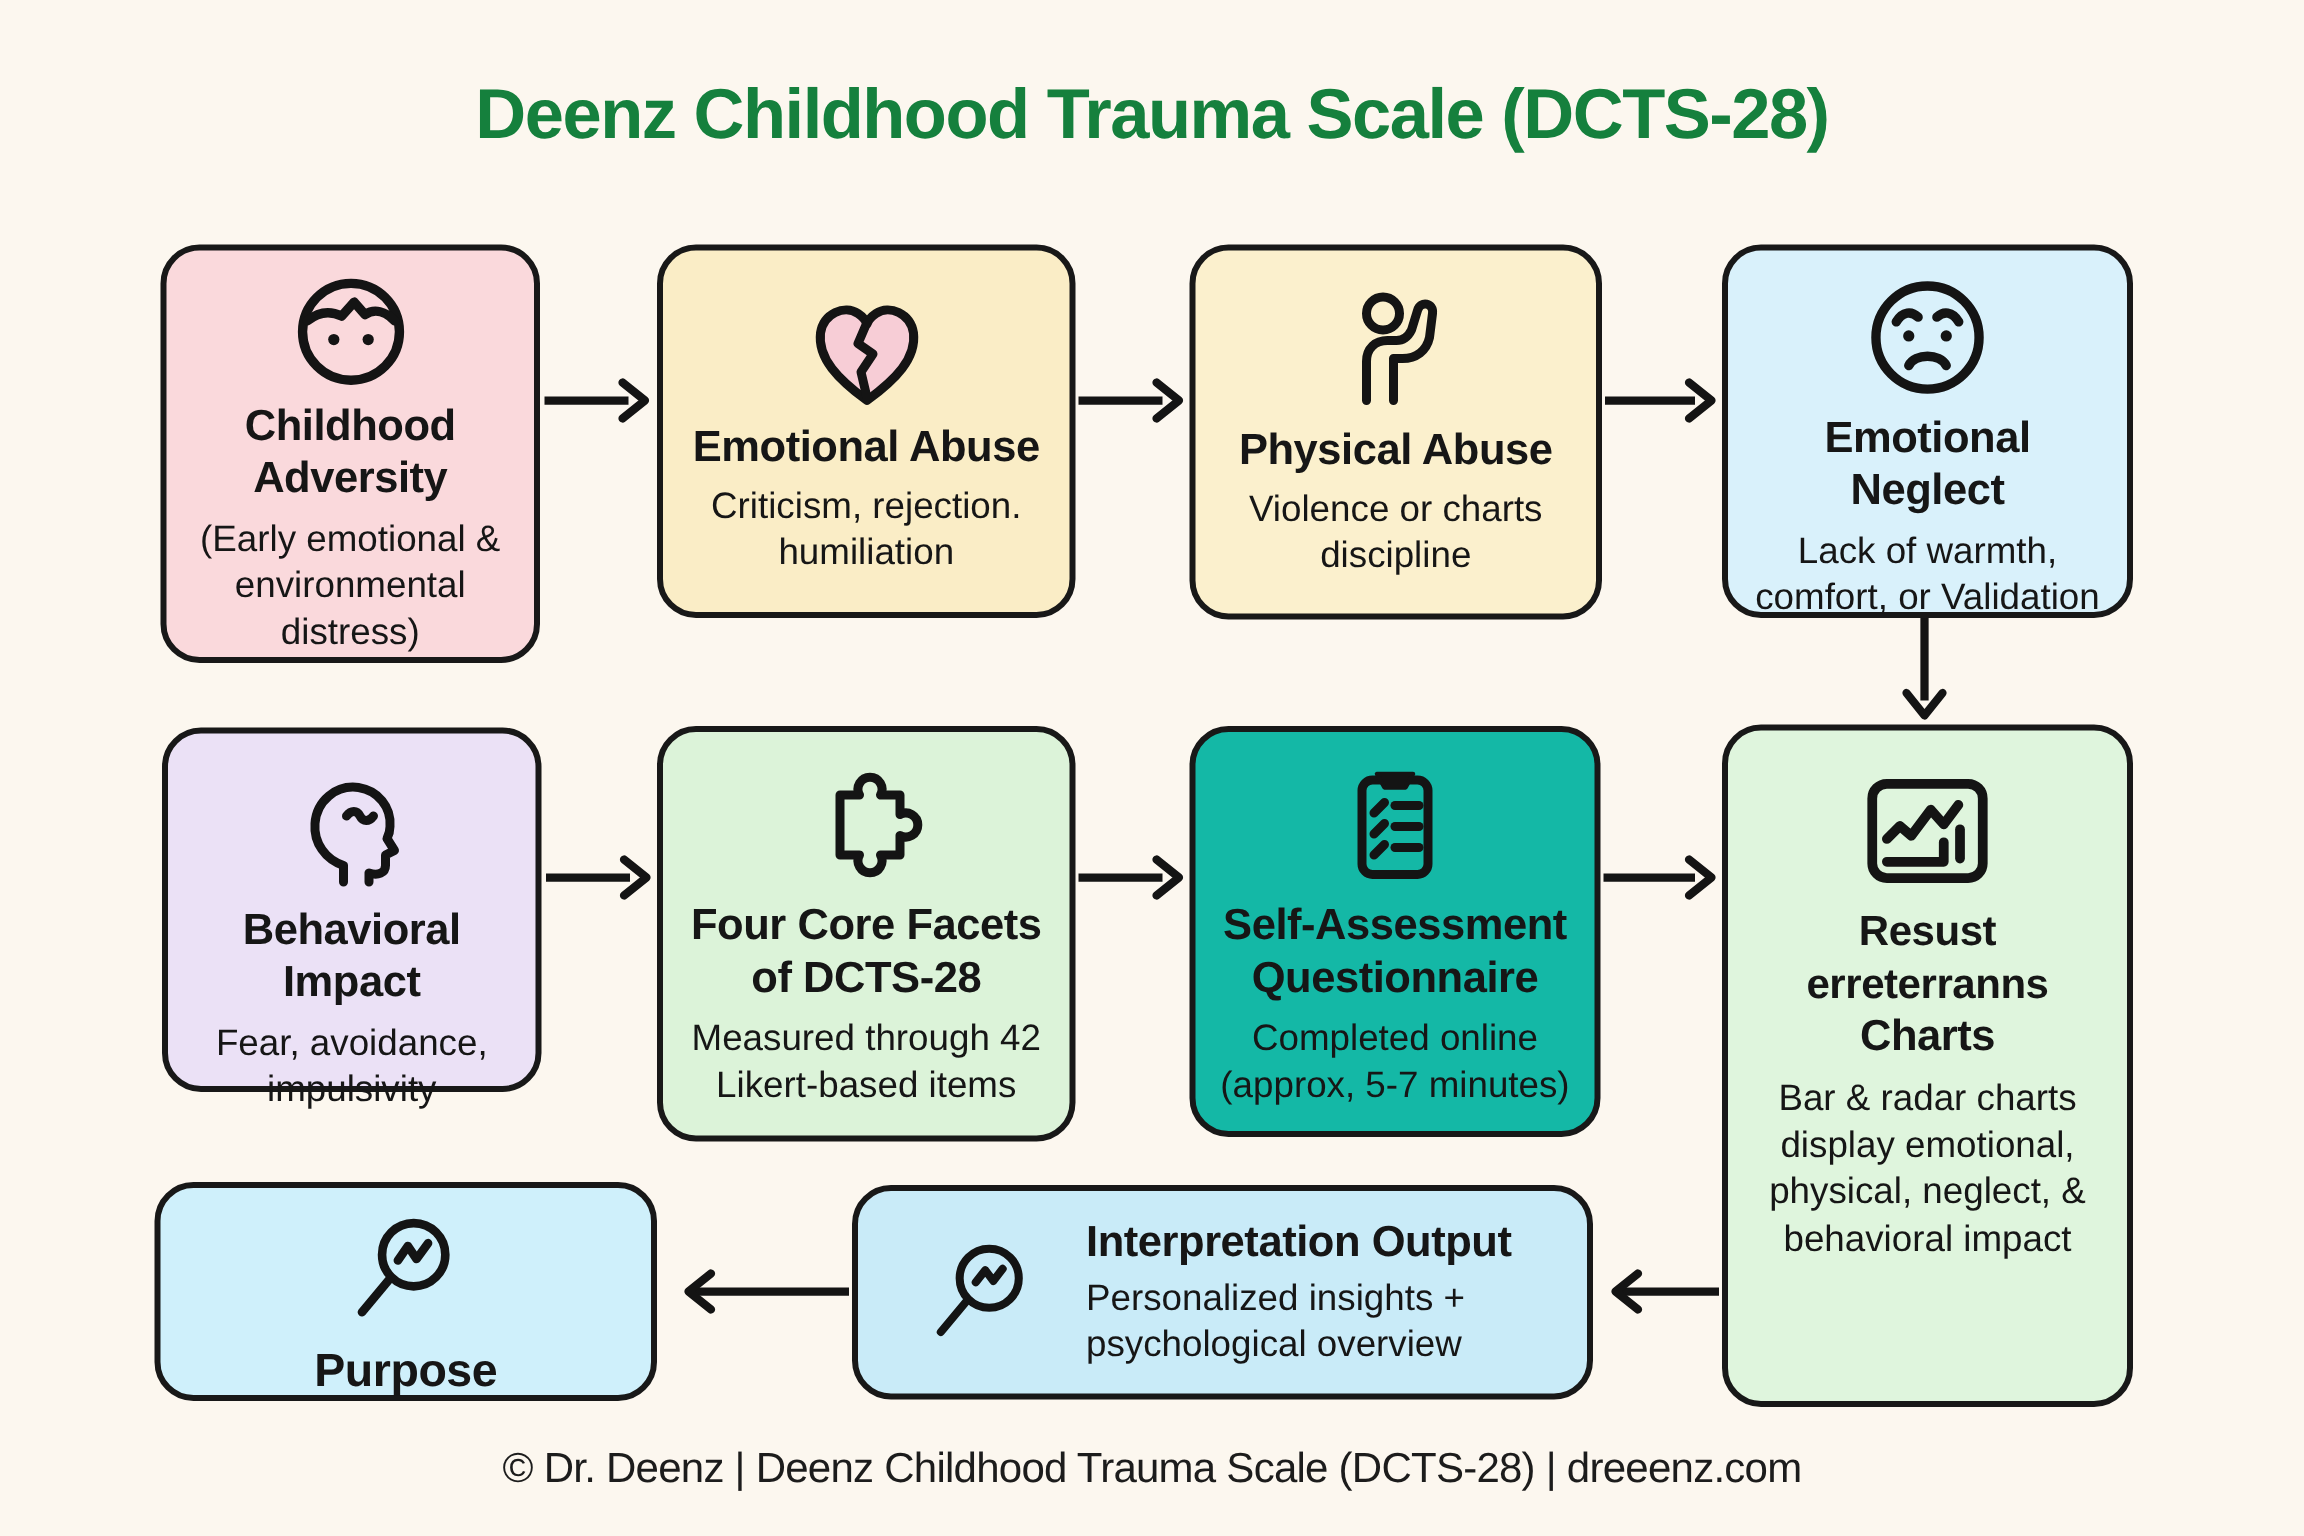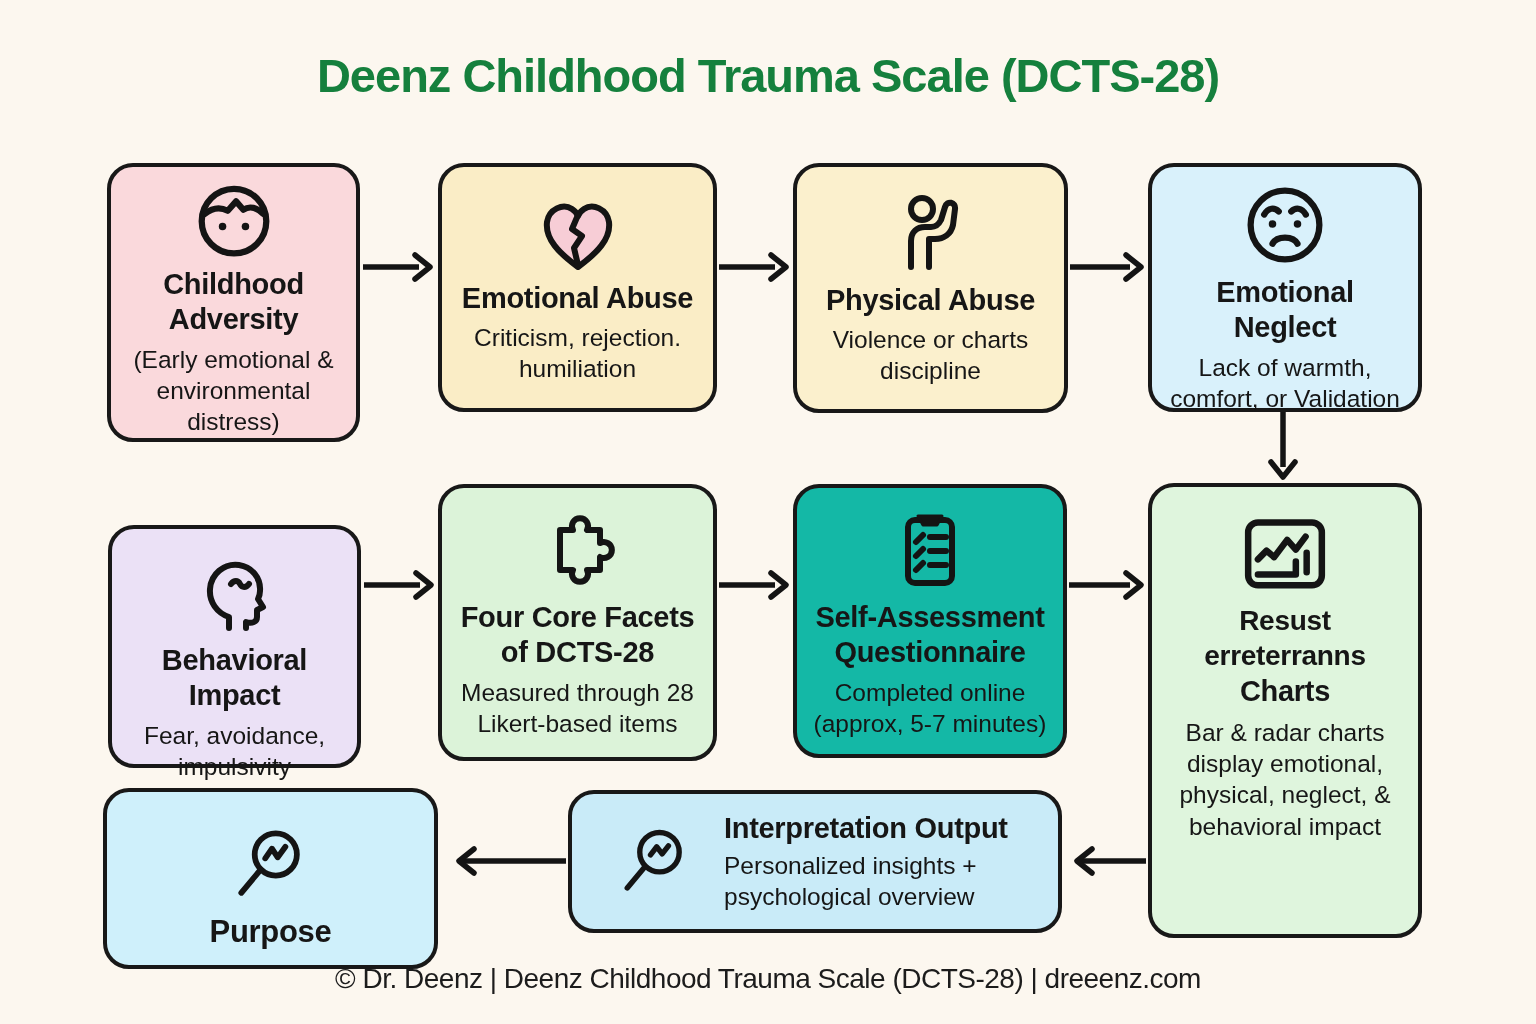--- a/index.html
+++ b/index.html
@@ -49,25 +49,25 @@
     margin-top:6px;
     padding:0 8px;
   }
   .icon{display:block;}
   .icon svg{display:block;}
   
   .b1{left:107px;top:163px;width:253px;height:279px;}
   .b2{left:438px;top:163px;width:279px;height:249px;padding-top:18px;}
   .b3{left:793px;top:163px;width:275px;height:250px;padding-top:20px;}
   .b4{left:1148px;top:163px;width:274px;height:249px;padding-top:8px;}
-  .b5{left:108px;top:485px;width:253px;height:243px;padding-top:18px;margin-top:40px;}
+  .b5{left:108px;top:485px;width:253px;height:243px;padding-top:18px;}
   .b6{left:438px;top:484px;width:279px;height:277px;padding-top:16px;}
   .b7{left:793px;top:484px;width:274px;height:274px;padding-top:16px;}
   .b8{left:1148px;top:483px;width:274px;height:455px;padding-top:20px;}
-  .b9{left:103px;top:788px;width:335px;height:181px;padding-top:12px;justify-content:center;}
+  .b9{left:103px;top:788px;width:335px;height:146px;padding-top:12px;justify-content:center;}
   .b10{
     left:568px;top:790px;width:494px;height:143px;
     flex-direction:row;
     align-items:center;
     justify-content:flex-start;
     text-align:left;
     padding:0 0 0 40px;
   }
   .b10 .txt{margin-left:26px;}
   .b10 .box-title{padding:0;}
@@ -157,21 +157,21 @@
     <div class="box-sub">Fear, avoidance, impulsivity</div>
   </div>
 
   <div class="box b6" style="background-color: rgb(220, 243, 217);">
     <span class="icon">
       <svg width="96" height="96" viewBox="0 0 96 96" fill="none" stroke="#141414" stroke-width="6" stroke-linecap="round" stroke-linejoin="round">
         <path d="M30 26 h13 a8 8 0 1 1 14 0 h13 v13 a8 8 0 1 1 0 14 v13 h-13 a8 8 0 1 1 -14 0 h-13 z"></path>
       </svg>
     </span>
     <div class="box-title">Four Core Facets of DCTS-28</div>
-    <div class="box-sub">Measured through 28 Likert-based items</div>
+    <div class="box-sub">Measured through 42 Likert-based items</div>
   </div>
 
   <div class="box b7" style="background-color: #14b8a6;">
     <span class="icon">
       <svg width="96" height="96" viewBox="0 0 96 96" fill="none" stroke="#141414" stroke-width="6" stroke-linecap="round" stroke-linejoin="round">
         <rect x="26" y="16" width="44" height="63" rx="7"></rect>
         <path d="M36 12 L60 12 L55 21 L41 21 Z" fill="#141414" stroke="#141414" stroke-width="3"></path>
         <path d="M34 38 l7 -7"></path>
           <path d="M48 33 h16"></path>
         <path d="M34 52 l7 -7"></path>

